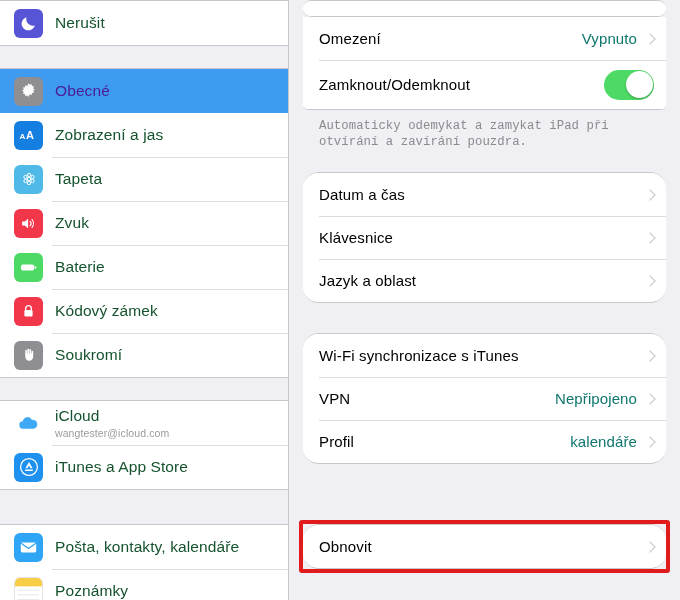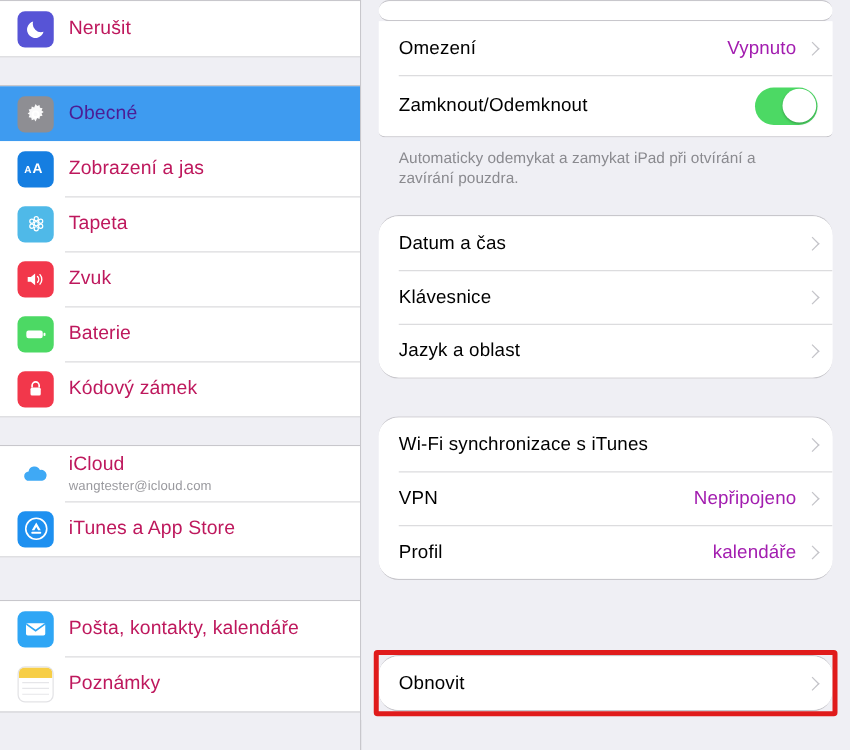--- a/index.html
+++ b/index.html
@@ -38,21 +38,21 @@
   .sb-row.selected::before { background: transparent; }
   .sb-row.selected + .sb-row::before { background: transparent; }
   .sb-icon {
     width: 29px; height: 29px; border-radius: 6px;
     flex: 0 0 29px;
     display: flex; align-items: center; justify-content: center;
     margin-right: 12px;
     overflow: hidden;
   }
   .sb-label {
-    font-size: 15.5px; color: #be185d; letter-spacing: .1px;
+    font-size: 15.5px; color: #14532d; letter-spacing: .1px;
     line-height: 1.1;
   }
   .sb-row.selected .sb-label { color: #4c1d95; }
   .sb-sub { font-size: 10.5px; color: #9a9a9f; margin-top: 2px; letter-spacing: .1px; }
   .sb-textwrap { display: flex; flex-direction: column; justify-content: center; }
 
   
   .ic-moon { background: #5754D6; }
   .ic-gear { background: #8E8E93; }
   .ic-aa   { background: #157EE1; }
@@ -89,33 +89,34 @@
     position: relative;
     background: #FFFFFF;
   }
   .d-row + .d-row::before {
     content: "";
     position: absolute; left: 16px; right: 0; top: 0;
     height: 1px; background: #DCDCDE;
   }
   .d-label { font-size: 15px; color: #000; letter-spacing: .15px; }
   .d-spacer { flex: 1; }
-  .d-value { font-size: 15px; color: #a21caf; letter-spacing: .1px; margin-right: 9px; }
+  .d-value { font-size: 15px; color: #0f766e; letter-spacing: .1px; margin-right: 9px; }
   .chev {
     width: 8px; height: 8px;
     border-right: 1.6px solid #C4C4C9;
     border-top: 1.6px solid #C4C4C9;
     transform: rotate(45deg);
     flex: 0 0 auto;
   }
   .footnote {
     font-size: 12.3px; color: #8A8A8F;
     line-height: 1.32;
     padding: 8px 16px 0 16px;
     letter-spacing: .05px;
+    font-family: Liberation Mono, monospace;
   }
   .d-gap { height: 22px; }
   .d-gap.l { height: 30px; }
 
   
   .toggle {
     width: 50px; height: 30px; border-radius: 16px;
     background: #4CD964;
     position: relative; flex: 0 0 50px;
   }
@@ -238,20 +239,30 @@
           <svg width="17" height="17" viewBox="0 0 24 24">
               <path fill="none" stroke="#fff" stroke-width="1.9" d="M8 10V7.6a4 4 0 0 1 8 0V10"></path>
               <rect x="6.2" y="10" width="11.6" height="9" rx="1.8" fill="#fff"></rect>
             </svg>
         </span>
         <span class="sb-textwrap">
           <span class="sb-label">Kódový zámek</span>
         </span>
       </div>
 
+      <div class="sb-row">
+        <span class="sb-icon ic-priv">
+          <svg width="18" height="18" viewBox="0 0 24 24">
+              <path fill="#fff" d="M7 11V6.2a1.1 1.1 0 0 1 2.2 0V10h.6V4.6a1.1 1.1 0 0 1 2.2 0V10h.6V5.1a1.1 1.1 0 0 1 2.2 0V10h.6V7.4a1.1 1.1 0 0 1 2.2 0V14c0 3.2-2.2 5.6-5.3 5.6S7 17.3 7 14z"></path>
+            </svg>
+        </span>
+        <span class="sb-textwrap">
+          <span class="sb-label">Soukromí</span>
+        </span>
+      </div>
     </div>
 
     <div class="sb-gap"></div>
 
     <div class="sb-group">
       <div class="sb-row">
         <span class="sb-icon ic-cloud">
           <svg width="23" height="23" viewBox="0 0 24 24">
               <path fill="#3FA9F5" d="M6.6 17.4a3.9 3.9 0 0 1-.5-7.8 5 5 0 0 1 9.5-1.3 3.6 3.6 0 0 1 1.9 9.1z"></path>
             </svg>

